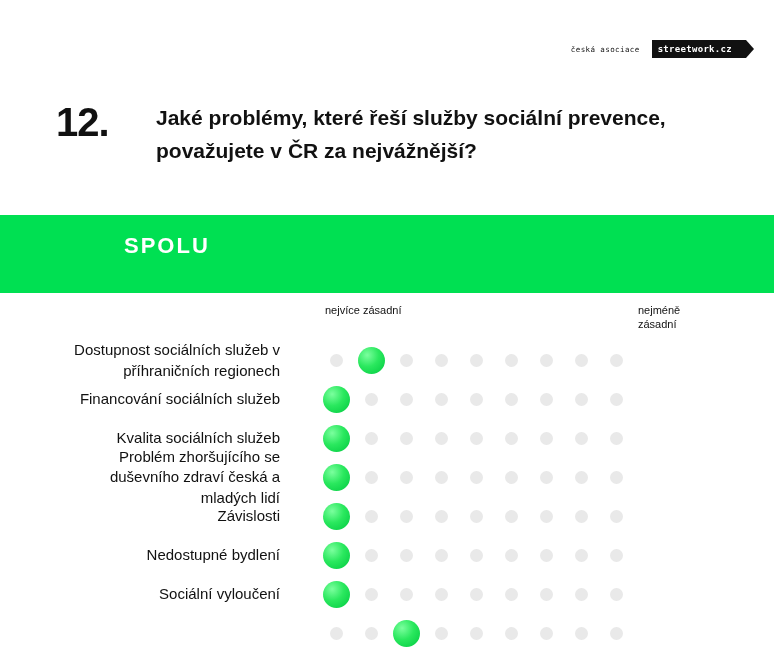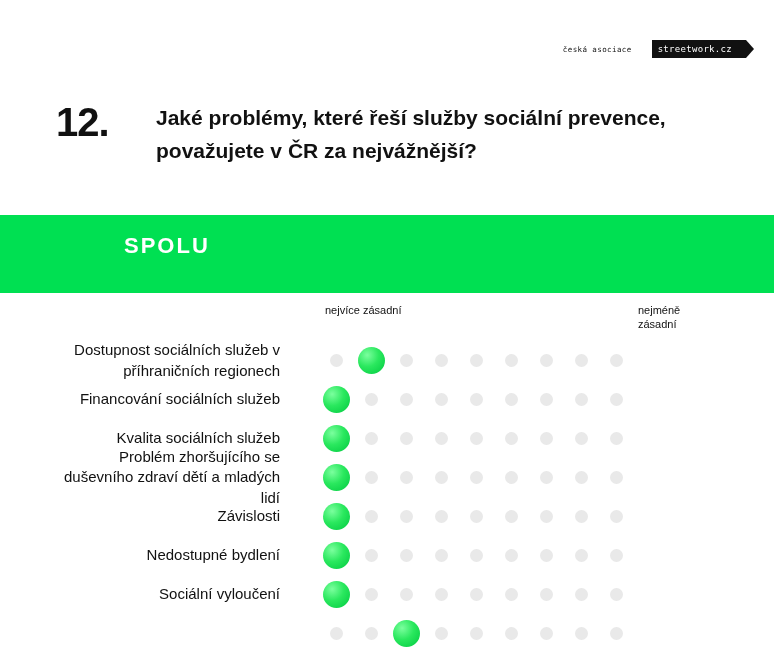--- a/index.html
+++ b/index.html
@@ -15,36 +15,36 @@
     position: relative;
   }
 
   
   .logo-wrap {
     position: absolute;
     top: 40px;
     right: 28px;
     display: flex;
     align-items: center;
-    gap: 20px;
+    gap: 12px;
   }
   .logo-assoc {
     font-size: 7.5px;
     letter-spacing: 0.4px;
     color: #111;
     font-family: "DejaVu Sans Mono", "Liberation Mono", monospace;
     white-space: nowrap;
   }
   .logo-badge {
     position: relative;
     background: #111;
     color: #fff;
     font-family: "DejaVu Sans Mono", "Liberation Mono", monospace;
     font-size: 9px;
-    font-weight: normal;
+    font-weight: bold;
     letter-spacing: 0.3px;
     padding: 3px 14px 3px 6px;
     height: 12px;
     line-height: 12px;
     display: inline-block;
   }
   .logo-badge::after {
     content: "";
     position: absolute;
     right: -8px;
@@ -218,21 +218,21 @@
           <span class="dot"></span>
           <span class="dot"></span>
           <span class="dot"></span>
           <span class="dot"></span>
           <span class="dot"></span>
           <span class="dot"></span>
           <span class="dot"></span>
         </div>
       </div>
       <div class="row">
-        <div class="row-label">Problém zhoršujícího se duševního zdraví dětí a mladých lidí</div>
+        <div class="row-label">Problém zhoršujícího se duševního zdraví česká a mladých lidí</div>
         <div class="dots">
           <span class="dot active"></span>
           <span class="dot"></span>
           <span class="dot"></span>
           <span class="dot"></span>
           <span class="dot"></span>
           <span class="dot"></span>
           <span class="dot"></span>
           <span class="dot"></span>
           <span class="dot"></span>

